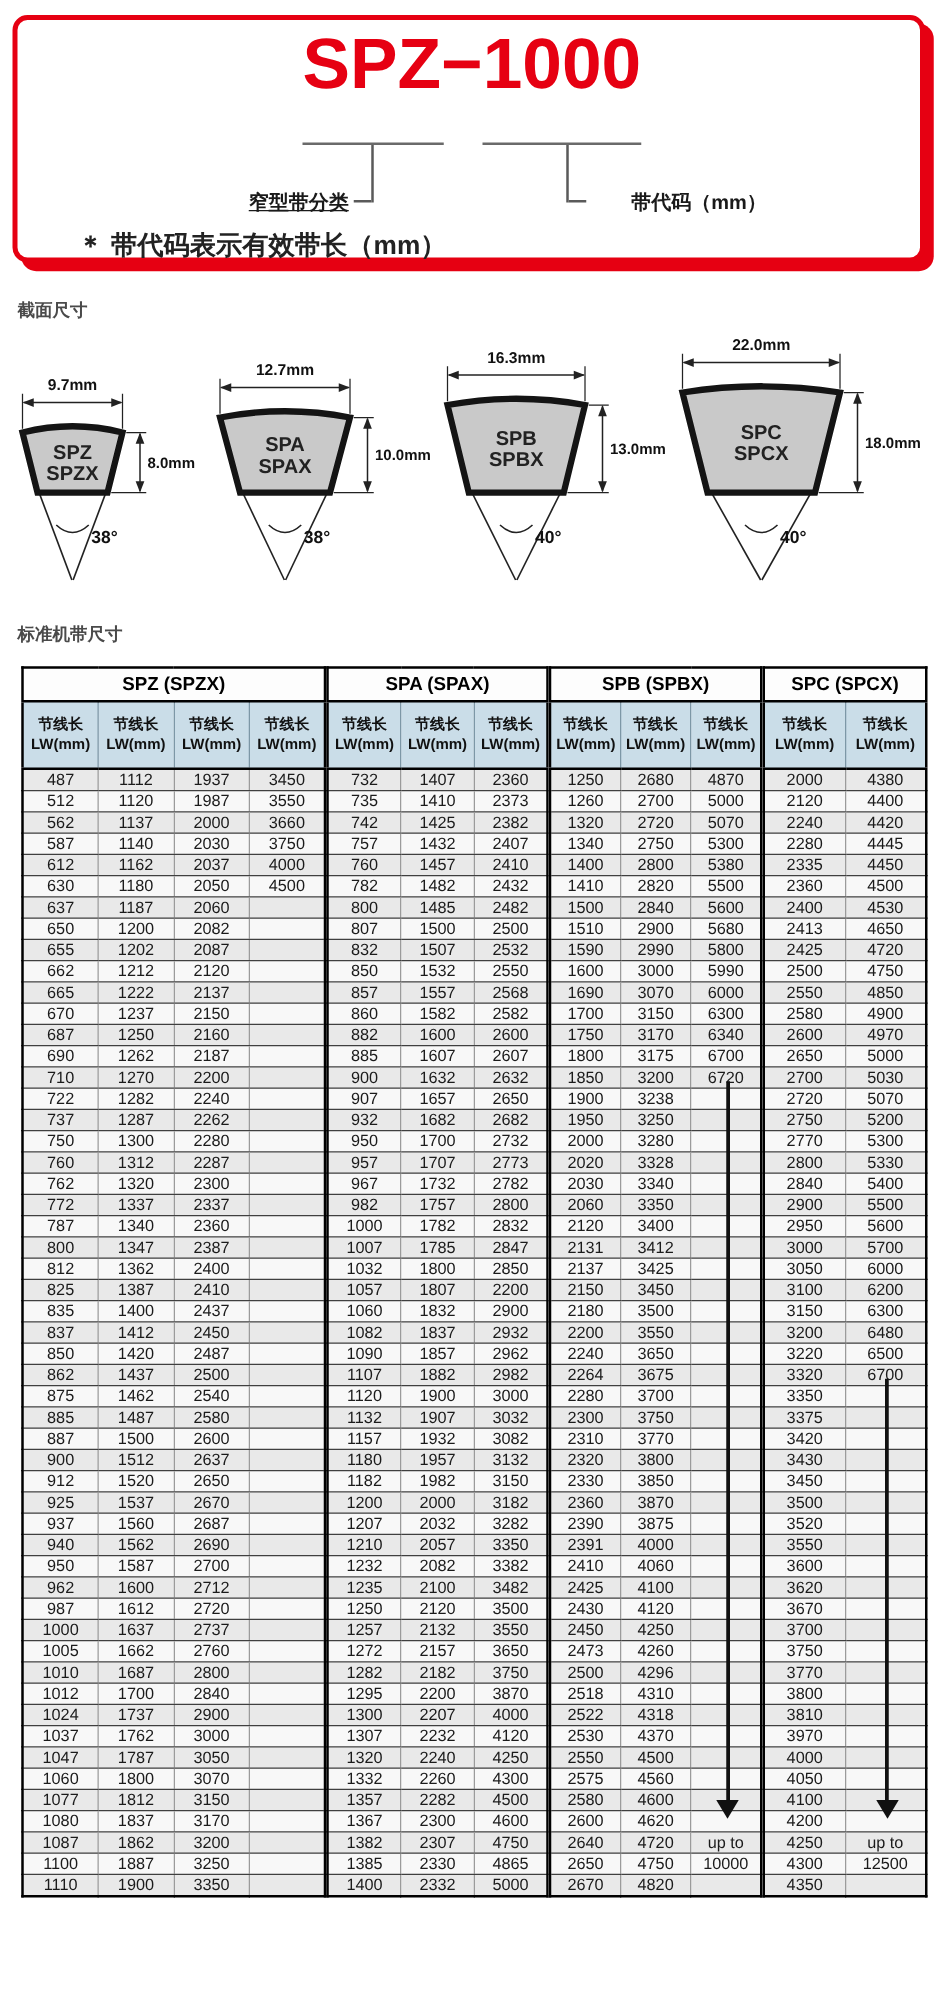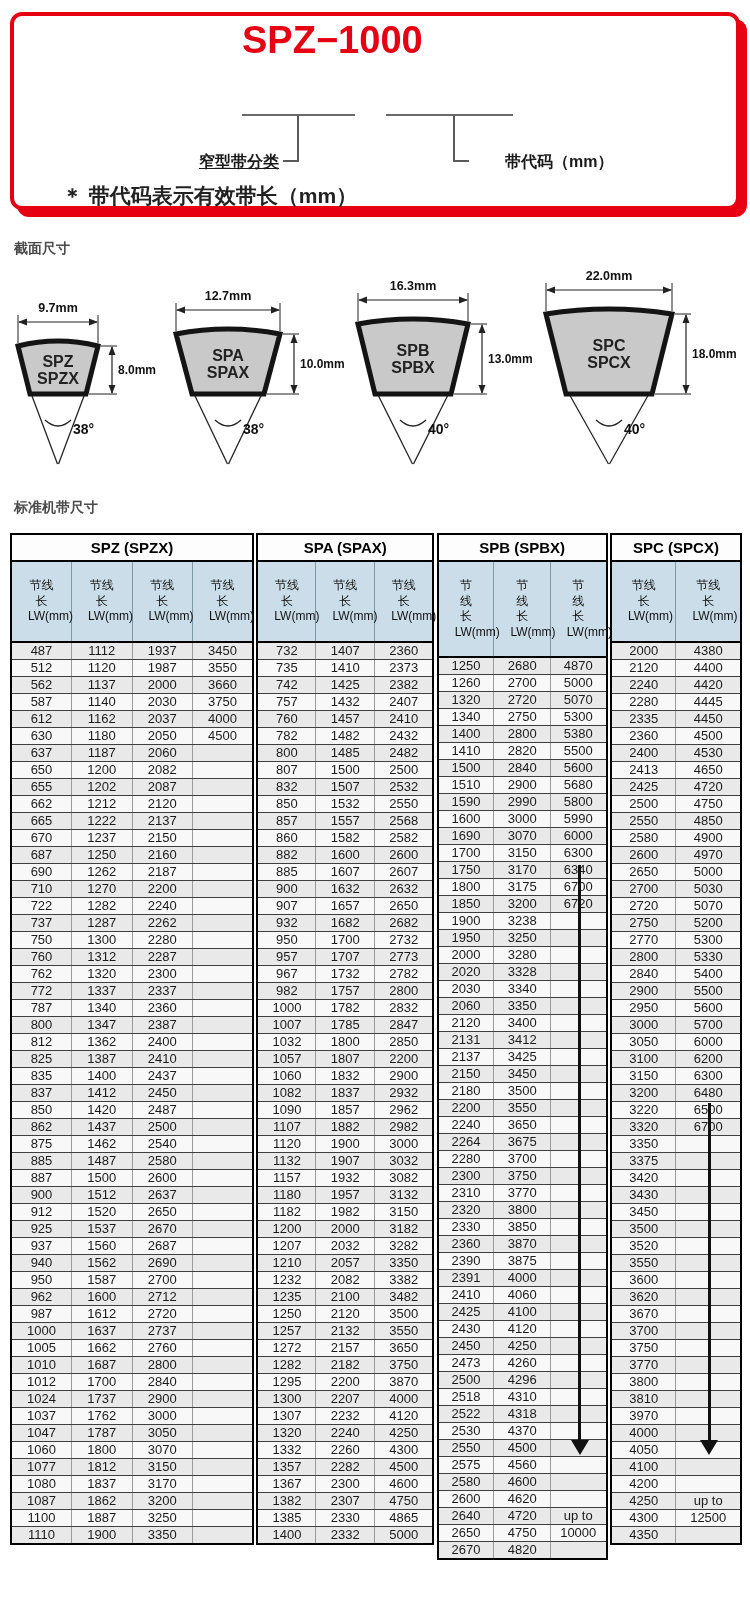--- a/index.html
+++ b/index.html
@@ -3,21 +3,21 @@
 <meta charset="utf-8">
 <style>
   html,body{margin:0;padding:0;background:#ffffff;}
   #page{position:relative;width:750px;height:1600px;background:#ffffff;overflow:hidden;
         font-family:"Liberation Sans","DejaVu Sans",sans-serif;color:#1b1b1b;}
 
   
   .top-box{position:relative;margin:12px 10px 0 10px;height:198px;box-sizing:border-box;
            border:4px solid #e60012;border-radius:12px;background:#fff;
            box-shadow:7px 7px 0 #e60012;}
-  .big-title{position:absolute;left:228px;top:4px;font-size:38px;font-weight:bold;
+  .big-title{position:absolute;left:228px;top:4px;font-size:57px;font-weight:bold;
              color:#e60012;letter-spacing:0px;line-height:1.1;white-space:nowrap;}
   .ubar{position:absolute;height:2px;background:#6a6a6a;top:98px;}
   .ubar-left{left:228px;width:113px;}
   .ubar-right{left:372px;width:127px;}
   .leader{position:absolute;background:#5a5a5a;}
   .lv{width:2px;top:100px;height:46px;}
   .lv-left{left:283px;} .lv-right{left:439px;}
   .lh{height:2px;top:144px;width:14px;}
   .lh-left{left:269px;} .lh-right{left:441px;}
   .callout{position:absolute;top:136px;font-size:16px;font-weight:bold;color:#1a1a1a;white-space:nowrap;}
@@ -28,29 +28,29 @@
   .sec-label{font-size:14px;font-weight:bold;color:#4a4a4a;margin-left:14px;}
   .sec1{margin-top:30px;} .sec2{margin-top:28px;margin-bottom:5px;font-family:Liberation Mono, monospace;}
   .footnote{margin:12px 0 0 14px;font-size:13px;color:#222;}
 
   
   .diagrams{display:flex;justify-content:space-between;align-items:flex-end;
             margin:8px 12px 0 10px;height:205px;}
   .diagrams svg{display:block;}
 
   
-  .table-row{display:flex;justify-content:space-between;margin:16px 8px 0 10px;}
+  .table-row{display:flex;justify-content:flex-end;margin:16px 8px 0 10px;}
   .tgroup{position:relative;}
   table.grid{border-collapse:collapse;width:100%;table-layout:fixed;background:#fff;
              border:2px solid #000;}
   tr.trow-title th{height:25px;font-size:15px;font-weight:bold;color:#000;background:#fdfdfd;
                    border-bottom:2px solid #000;text-align:center;padding:0;}
-  tr.trow-head th{height:44px;font-size:12px;font-weight:normal;color:#111;background:#cadde8;
+  tr.trow-head th{height:44px;font-size:12px;font-weight:bold;color:#111;background:#cadde8;
                   border-bottom:2px solid #000;border-left:1px solid #7d97a6;
-                  text-align:center;line-height:1.3;padding:16px;}
+                  text-align:center;line-height:1.3;padding:4px;}
   tr.trow-head th:first-child{border-left:none;}
   tbody td{height:16px;font-size:13px;color:#1b1b1b;text-align:center;padding:0;
            border-bottom:1px solid #3f3f3f;border-left:1px solid #9b9b9b;line-height:16px;}
   tbody td:first-child{border-left:none;}
   tbody tr:nth-child(odd) td{background:#e9e9e9;}
   tbody tr:nth-child(even) td{background:#f8f8f8;}
 
   .range-arrow{position:absolute;transform:translateX(-50%);display:flex;flex-direction:column;
                align-items:center;pointer-events:none;}
   .range-arrow .shaft{width:3px;flex:1;background:#111;}

